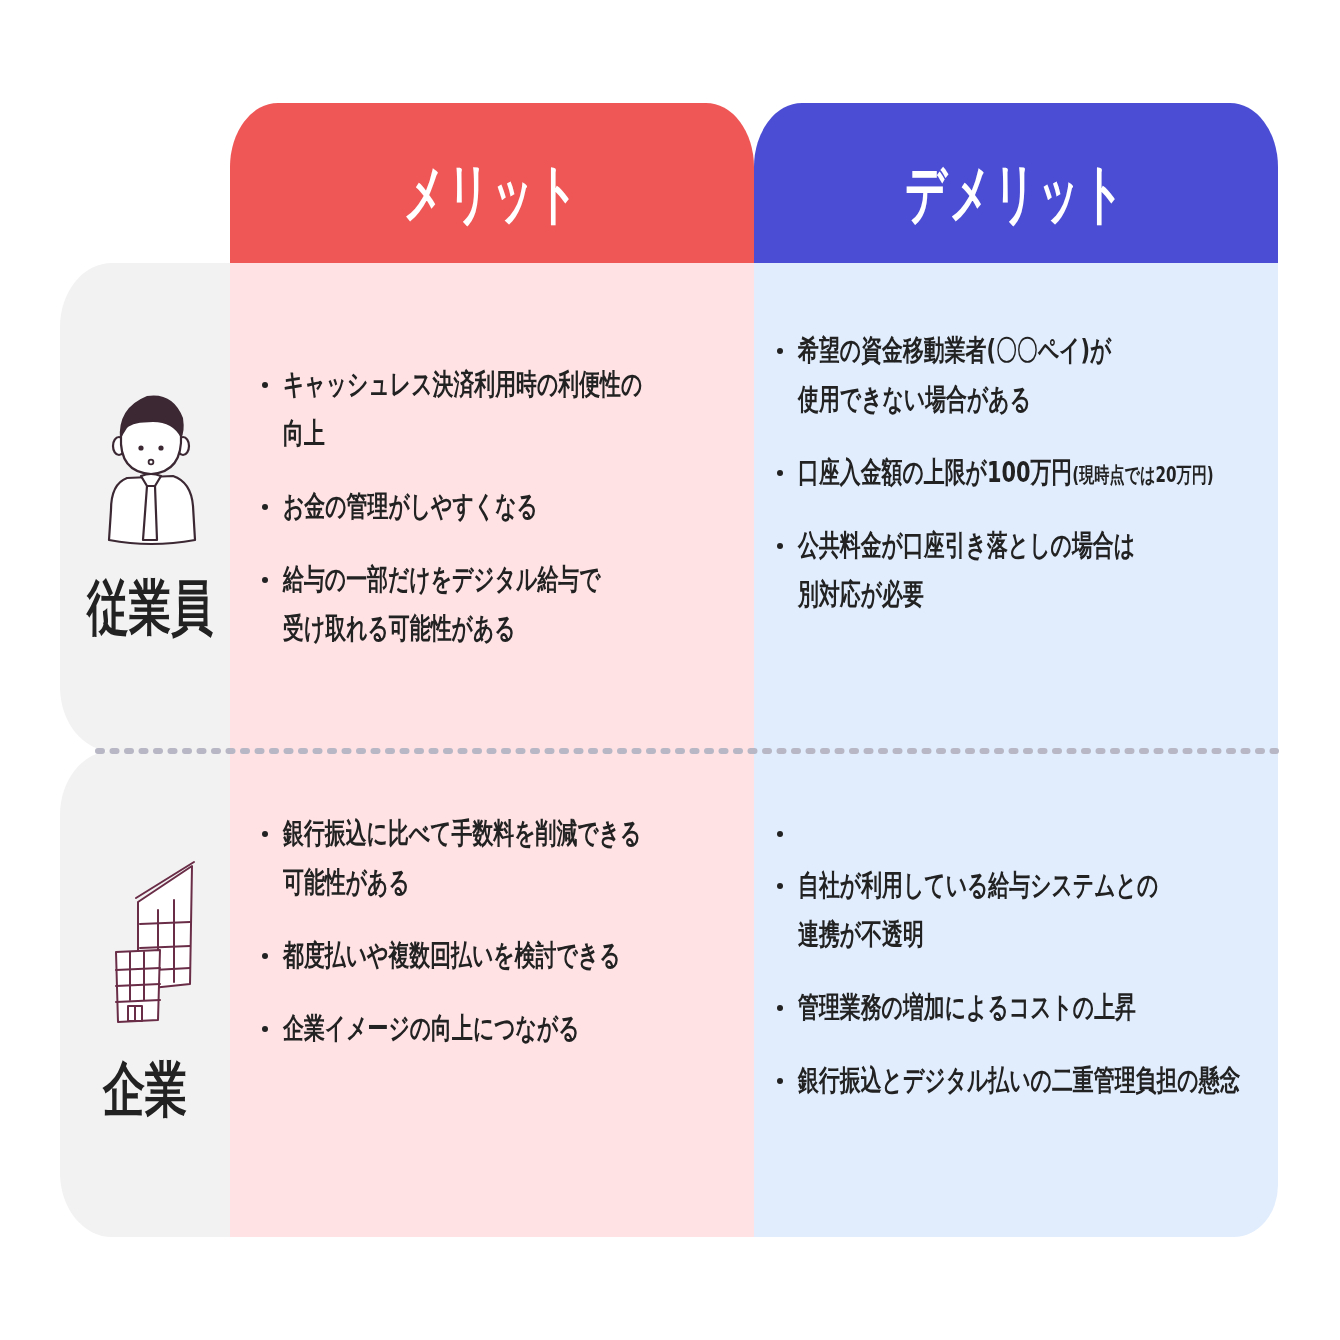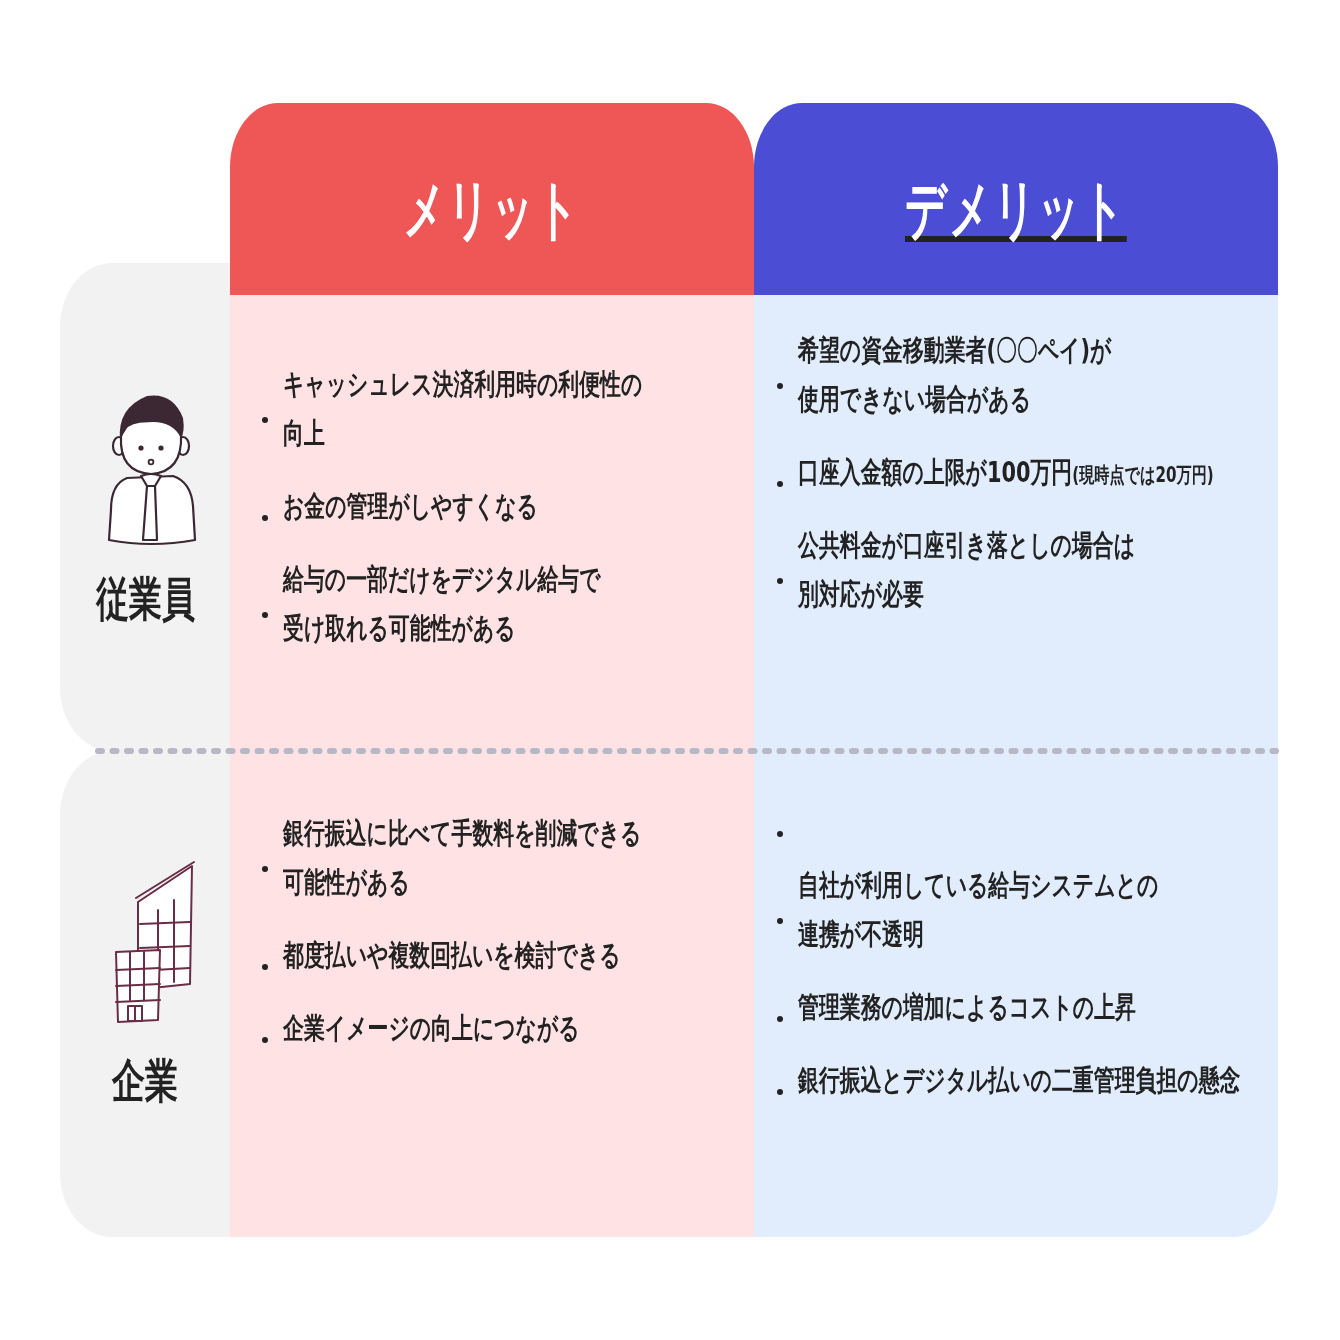--- a/index.html
+++ b/index.html
@@ -2,46 +2,46 @@
 <html><head>
 <meta charset="utf-8">
 <style>
   html, body { margin: 0; padding: 0; }
   body {
     width: 1340px; height: 1340px; background: #ffffff; position: relative; overflow: hidden;
     font-family: "DejaVu Sans", "Liberation Sans", sans-serif; color: #222222;
   }
   .abs { position: absolute; }
   .hdr {
-    position: absolute; top: 103px; height: 192px; width: 524px;
+    position: absolute; top: 103px; height: 160px; width: 524px;
     border-radius: 48px 48px 0 0 / 64px 64px 0 0;
     display: flex; align-items: center; justify-content: center;
   }
   .hdr-merit { left: 230px; background: #EF5757; }
-  .hdr-demerit { left: 754px; background: #4B4ED4; text-decoration: underline; }
+  .hdr-demerit { left: 754px; background: #4B4ED4; }
   .hdr-title {
     display: inline-block; color: #ffffff; font-size: 66px; font-weight: 700;
     transform: scaleX(0.62); margin-top: 22px; letter-spacing: 4px; white-space: nowrap;
   }
   .side {
     position: absolute; left: 60px; width: 170px; background: #F2F2F2;
     border-radius: 52px 0 0 52px / 64px 0 0 64px;
   }
   .side-top { top: 263px; height: 488px; }
   .side-bot { top: 751px; height: 486px; }
   .col { position: absolute; top: 263px; height: 974px; width: 524px; }
   .col-merit { left: 230px; background: #FEE2E4; }
   .col-demerit { left: 754px; background: #E1EDFD; border-radius: 0 0 44px 0 / 0 0 52px 0; }
   .side-label {
     position: absolute; left: 60px; width: 170px; text-align: center;
-    font-size: 47px; font-weight: 700; color: #222;
+    font-size: 60px; font-weight: 700; color: #222;
   }
   .side-label span { display: inline-block; transform: scaleX(0.7); white-space: nowrap; }
   .list { position: absolute; width: 500px; }
-  .item { display: flex; margin-bottom: 24px; align-items: center; }
+  .item { display: flex; margin-bottom: 24px; }
   .bullet {
     width: 6px; height: 6px; border-radius: 50%; background: #222;
     margin-top: 22px; margin-right: 15px; flex: none;
   }
   .lines { display: flex; flex-direction: column; }
   .line {
     display: block; height: 49px; line-height: 49px; font-size: 29px; font-weight: 700;
     white-space: nowrap; transform: scaleX(0.72); transform-origin: left center;
   }
   .note { font-size: 21px; }

